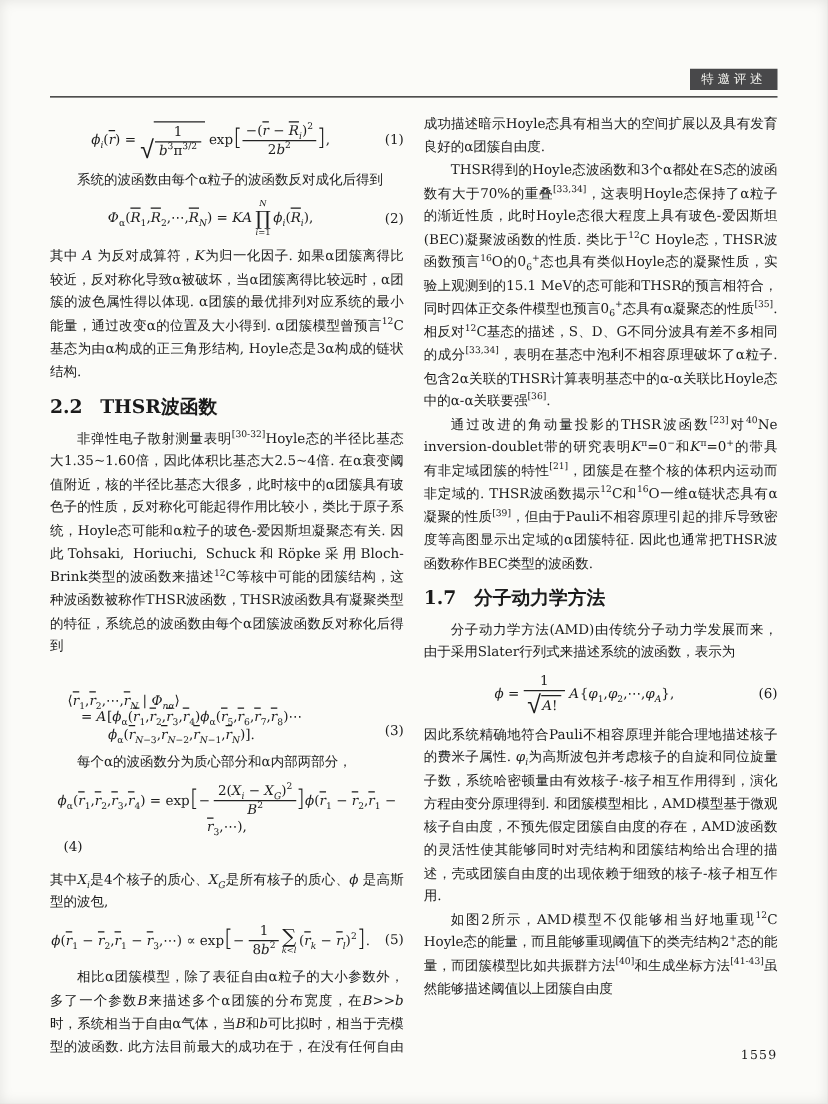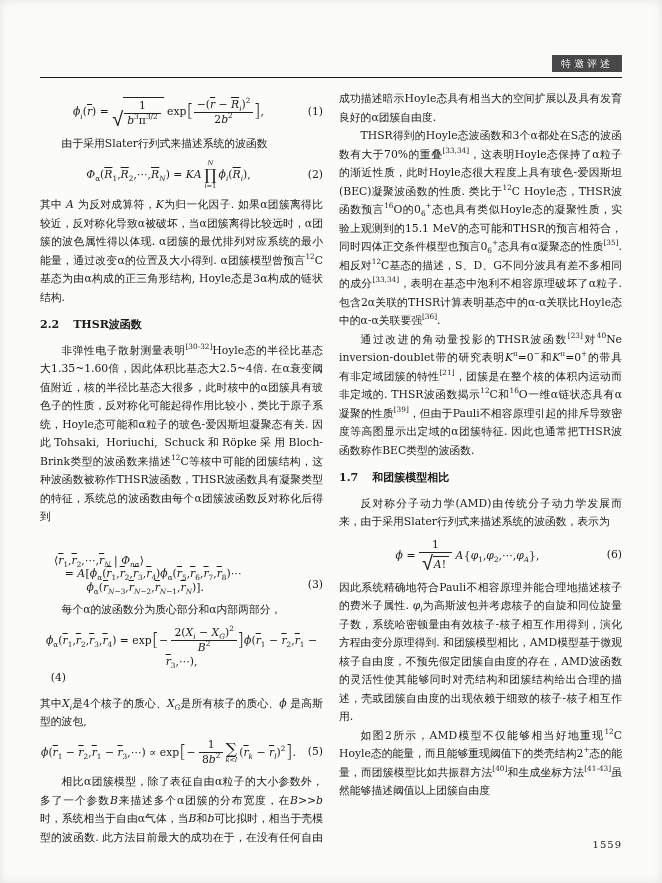--- a/index.html
+++ b/index.html
@@ -27,21 +27,21 @@
   .cols{
     position:absolute;top:90px;left:40px;width:582px;height:756px;
     display:flex;gap:16px;overflow:hidden;
   }
   .col{width:283px;flex:0 0 283px;font-size:10.8px;line-height:18.5px;text-align:justify;}
   .col p{margin:0;}
   .ind{text-indent:2em;}
   sup{font-size:0.68em;line-height:0;}
   sub{font-size:0.68em;line-height:0;}
   
-  .sec{font-weight:bold;font-size:11px;margin:9px 0 7px 0;text-align:left;}
+  .sec{font-weight:bold;font-size:15px;margin:9px 0 7px 0;text-align:left;}
   .sec .sn{margin-right:14px;}
   
   .eq{display:flex;align-items:center;margin:7px 0;}
   .eq-b{flex:1;text-align:center;line-height:1.25;}
   .eq-n{width:26px;text-align:right;flex:0 0 26px;}
   .eq3 .eq-b{text-align:left;padding-left:14px;margin-top:20px;}
   .eq3 .eq-n{align-self:flex-end;}
   .eq-blk{margin:7px 0;}
   .eq-blk .eq-b{display:block;text-align:center;line-height:1.25;}
   .eq-blk .eq-n{display:block;text-align:right;margin-top:1px;}
@@ -75,21 +75,21 @@
     <div class="col">
 
       <div class="eq">
         <span class="eq-b"><i>ϕ</i><sub><i>i</i></sub>(<span class="v">r</span>) = <span class="rad">
               <span class="rs">√</span>
               <span class="radb"><span class="fr"><span class="fn">1</span><span class="fd"><i>b</i><sup>3</sup>π<sup>3/2</sup></span></span></span>
             </span> exp<span class="bb">[</span><span class="fr"><span class="fn">−(<span class="v">r</span> − <span class="v">R</span><sub><i>i</i></sub>)<sup>2</sup></span><span class="fd">2<i>b</i><sup>2</sup></span></span><span class="bb">]</span>,</span>
         <span class="eq-n">(1)</span>
       </div>
 
-      <p class="ind">由于采用Slater行列式来描述系统的波函数</p>
+      <p class="ind">系统的波函数由每个α粒子的波函数反对成化后得到</p>
 
       <div class="eq">
         <span class="eq-b"><i>Φ</i><sub>α</sub>(<span class="v">R</span><sub>1</sub>,<span class="v">R</span><sub>2</sub>,⋯,<span class="v">R</span><sub><i>N</i></sub>) = <i>K</i><span class="scr">A</span><span class="bop">
               <span class="bt"><i>N</i></span>
               <span class="bs">∏</span>
               <span class="bt"><i>i</i>=1</span>
             </span><i>ϕ</i><sub><i>i</i></sub>(<span class="v">R</span><sub><i>i</i></sub>),</span>
         <span class="eq-n">(2)</span>
       </div>
 
@@ -127,24 +127,24 @@
 
     </div>
 
     <div class="col">
 
       <p>成功描述暗示Hoyle态具有相当大的空间扩展以及具有发育良好的α团簇自由度.</p>
       <p class="ind">THSR得到的Hoyle态波函数和3个α都处在S态的波函数有大于70%的重叠<sup>[33,34]</sup>，这表明Hoyle态保持了α粒子的渐近性质，此时Hoyle态很大程度上具有玻色-爱因斯坦(BEC)凝聚波函数的性质. 类比于<sup>12</sup>C Hoyle态，THSR波函数预言<sup>16</sup>O的0<sub>6</sub><sup>+</sup>态也具有类似Hoyle态的凝聚性质，实验上观测到的15.1 MeV的态可能和THSR的预言相符合，同时四体正交条件模型也预言0<sub>6</sub><sup>+</sup>态具有α凝聚态的性质<sup>[35]</sup>. 相反对<sup>12</sup>C基态的描述，S、D、G不同分波具有差不多相同的成分<sup>[33,34]</sup>，表明在基态中泡利不相容原理破坏了α粒子. 包含2α关联的THSR计算表明基态中的α-α关联比Hoyle态中的α-α关联要强<sup>[36]</sup>.</p>
       <p class="ind">通过改进的角动量投影的THSR波函数<sup>[23]</sup>对<sup>40</sup>Ne inversion-doublet带的研究表明<i>K</i><sup>π</sup>=0<sup>−</sup>和<i>K</i><sup>π</sup>=0<sup>+</sup>的带具有非定域团簇的特性<sup>[21]</sup>，团簇是在整个核的体积内运动而非定域的. THSR波函数揭示<sup>12</sup>C和<sup>16</sup>O一维α链状态具有α凝聚的性质<sup>[39]</sup>，但由于Pauli不相容原理引起的排斥导致密度等高图显示出定域的α团簇特征. 因此也通常把THSR波函数称作BEC类型的波函数.</p>
 
       <div class="sec">
-        <span class="sn">1.7</span><span>和团簇模型相比</span>
+        <span class="sn">1.7</span><span>分子动力学方法</span>
       </div>
 
-      <p class="ind">反对称分子动力学(AMD)由传统分子动力学发展而来，由于采用Slater行列式来描述系统的波函数，表示为</p>
+      <p class="ind">分子动力学方法(AMD)由传统分子动力学发展而来，由于采用Slater行列式来描述系统的波函数，表示为</p>
 
       <div class="eq">
         <span class="eq-b"><i>ϕ</i> = <span class="fr"><span class="fn">1</span><span class="fd"><span class="rad">
                   <span class="rs">√</span>
                   <span class="radb"><i>A</i>!</span>
                 </span></span></span> <span class="scr">A</span>{<i>φ</i><sub>1</sub>,<i>φ</i><sub>2</sub>,⋯,<i>φ</i><sub><i>A</i></sub>},</span>
         <span class="eq-n">(6)</span>
       </div>
 
       <p>因此系统精确地符合Pauli不相容原理并能合理地描述核子的费米子属性. <i>φ</i><sub><i>i</i></sub>为高斯波包并考虑核子的自旋和同位旋量子数，系统哈密顿量由有效核子-核子相互作用得到，演化方程由变分原理得到. 和团簇模型相比，AMD模型基于微观核子自由度，不预先假定团簇自由度的存在，AMD波函数的灵活性使其能够同时对壳结构和团簇结构给出合理的描述，壳或团簇自由度的出现依赖于细致的核子-核子相互作用.</p>

